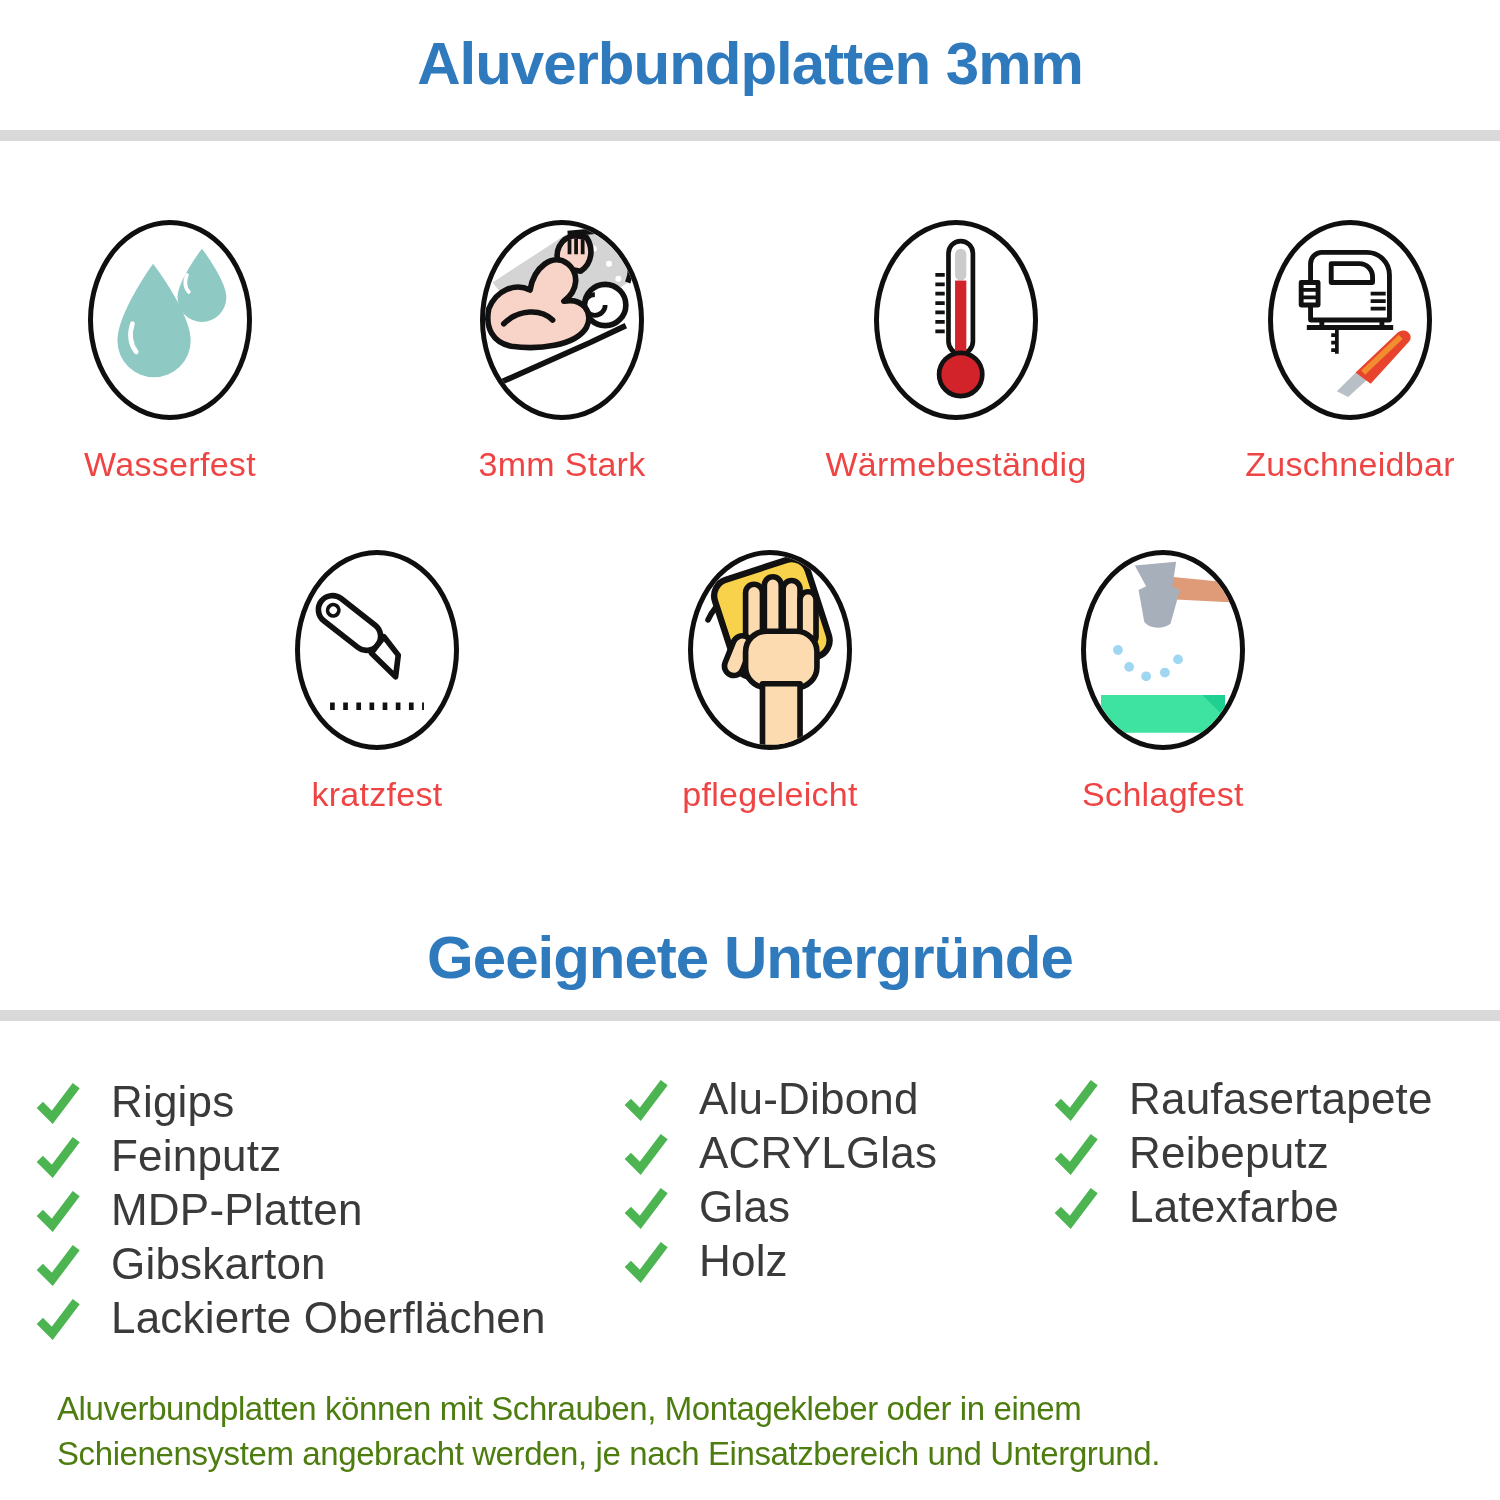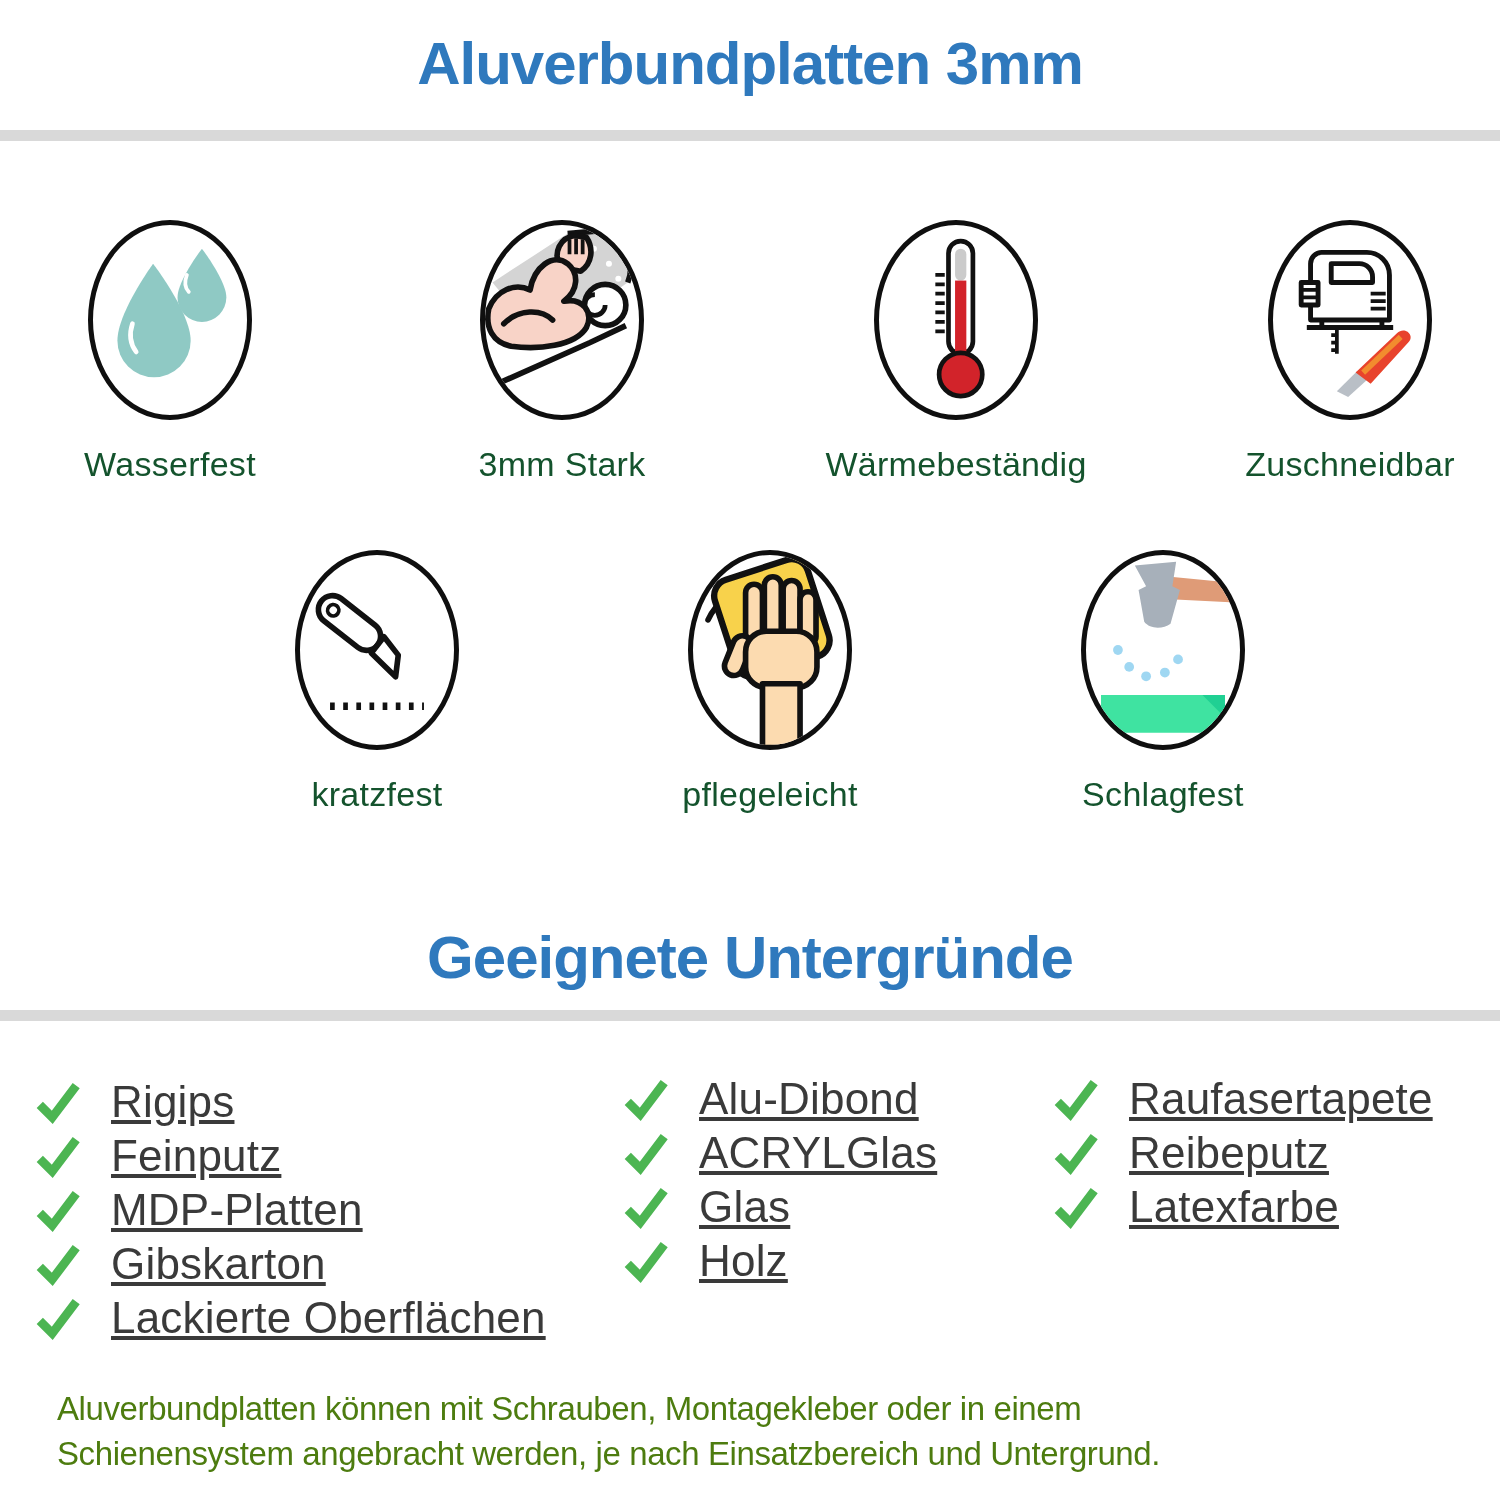--- a/index.html
+++ b/index.html
@@ -27,31 +27,31 @@
   #fcell-0{left:0;}   #fcell-1{left:392px;} #fcell-2{left:786px;} #fcell-3{left:1180px;}
   #fcell-4{left:207px;} #fcell-5{left:600px;} #fcell-6{left:993px;}
   .icon-circle{
     box-sizing:border-box;width:164px;height:200px;
     border:5px solid #0f0f0f;border-radius:50%;
     background:#fff;overflow:hidden;
     display:flex;align-items:center;justify-content:center;flex:0 0 auto;
   }
   .icon-circle svg{display:block;}
   .feature-label{
-    margin-top:25px;font-size:34px;line-height:38px;color:#14532d;
+    margin-top:25px;font-size:34px;line-height:38px;color:#ef4444;
     letter-spacing:0.3px;white-space:nowrap;text-align:center;
   }
 
   .check-col{position:absolute;display:flex;flex-direction:column;}
   #check-col-0{left:35px;top:1075px;}
   #check-col-1{left:623px;top:1072px;}
   #check-col-2{left:1053px;top:1072px;}
   .check-row{display:flex;align-items:center;height:54px;}
   .check-row svg{flex:0 0 auto;margin-right:30px;}
-  .check-label{font-size:44px;color:#3a3a3a;letter-spacing:0.2px;white-space:nowrap;text-decoration:underline;}
+  .check-label{font-size:44px;color:#3a3a3a;letter-spacing:0.2px;white-space:nowrap;}
 
   #footer-note{
     position:absolute;left:57px;top:1386px;width:1430px;
     color:#4d7c0f;font-size:33px;line-height:45px;font-weight:500;letter-spacing:-0.4px;
   }
   #footer-note .line{white-space:nowrap;}
 </style>
 </head>
 <body>
 

